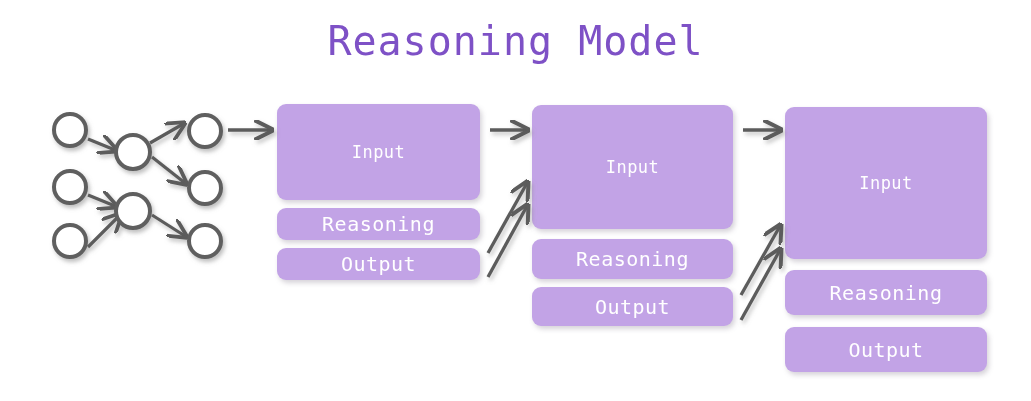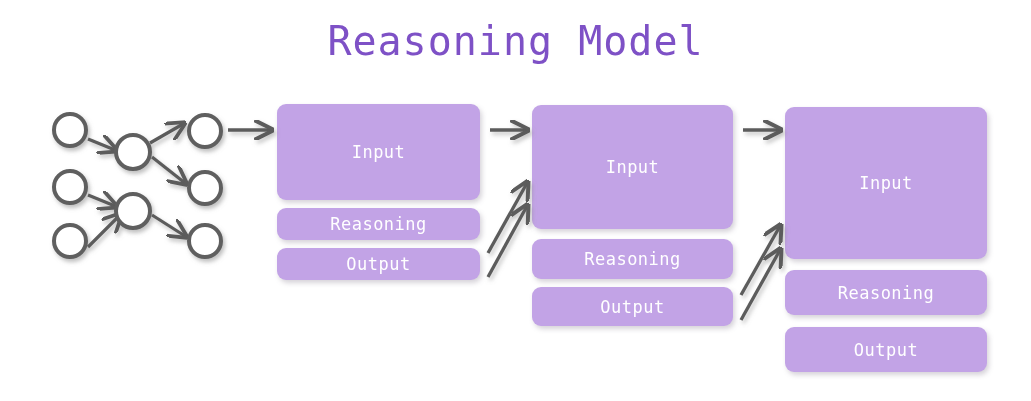--- a/index.html
+++ b/index.html
@@ -47,21 +47,21 @@
   }
 
   
   .box {
     position: absolute;
     background: #c2a3e6;
     border-radius: 9px;
     box-shadow: 2px 3px 5px rgba(120,110,130,0.30);
     color: #ffffff;
     font-family: "DejaVu Sans Mono", monospace;
-    font-size: 17px;
+    font-size: 20px;
     letter-spacing: 0.5px;
     display: flex;
     align-items: center;
     justify-content: center;
     white-space: pre;
     box-sizing: border-box;
   }
   .box.input-box { font-size: 17px; }
 </style>
 </head>

